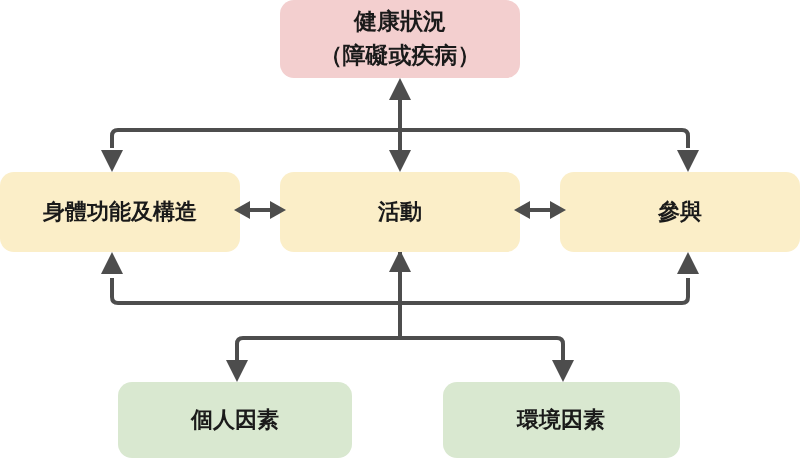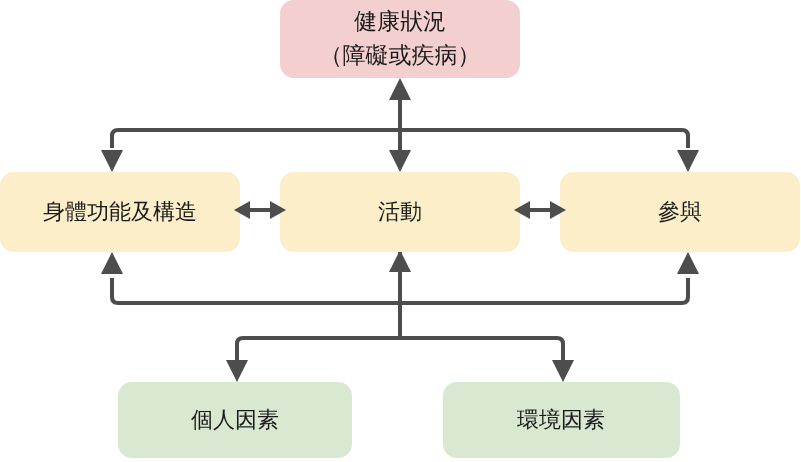--- a/index.html
+++ b/index.html
@@ -10,20 +10,21 @@
   body {
     width: 801px;
     height: 462px;
     font-family: "DejaVu Sans", "Liberation Sans", sans-serif;
     overflow: hidden;
   }
   #diagram-root {
     position: relative;
     width: 801px;
     height: 462px;
+    font-weight: bold;
   }
   svg.diagram {
     display: block;
     width: 801px;
     height: 462px;
   }
   .node-label {
     font-family: "DejaVu Sans", "Liberation Sans", sans-serif;
     fill: #1a1a1a;
     text-anchor: middle;

